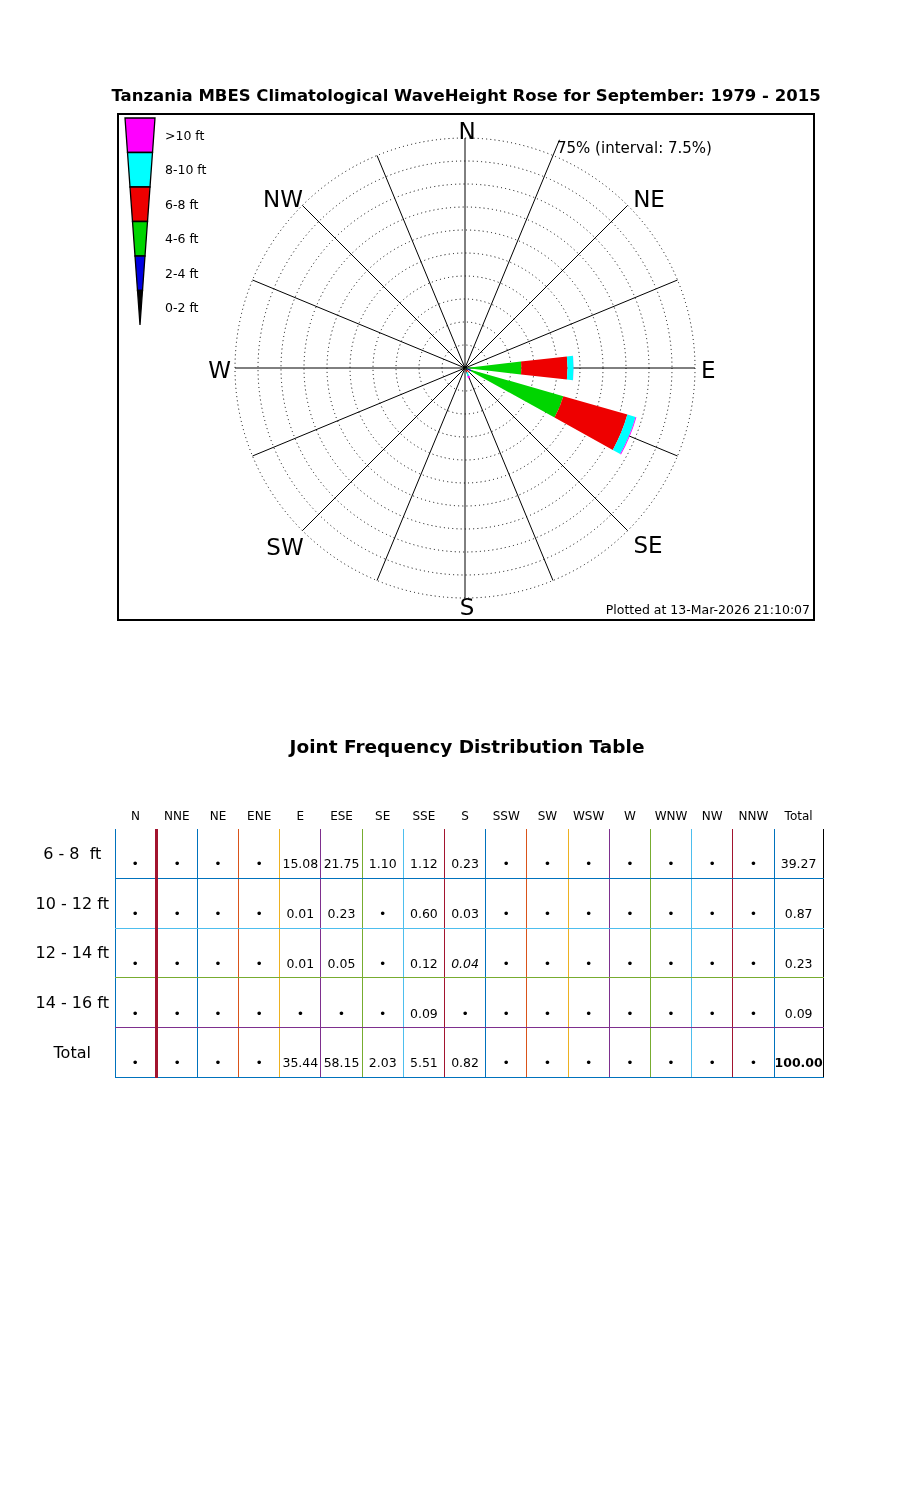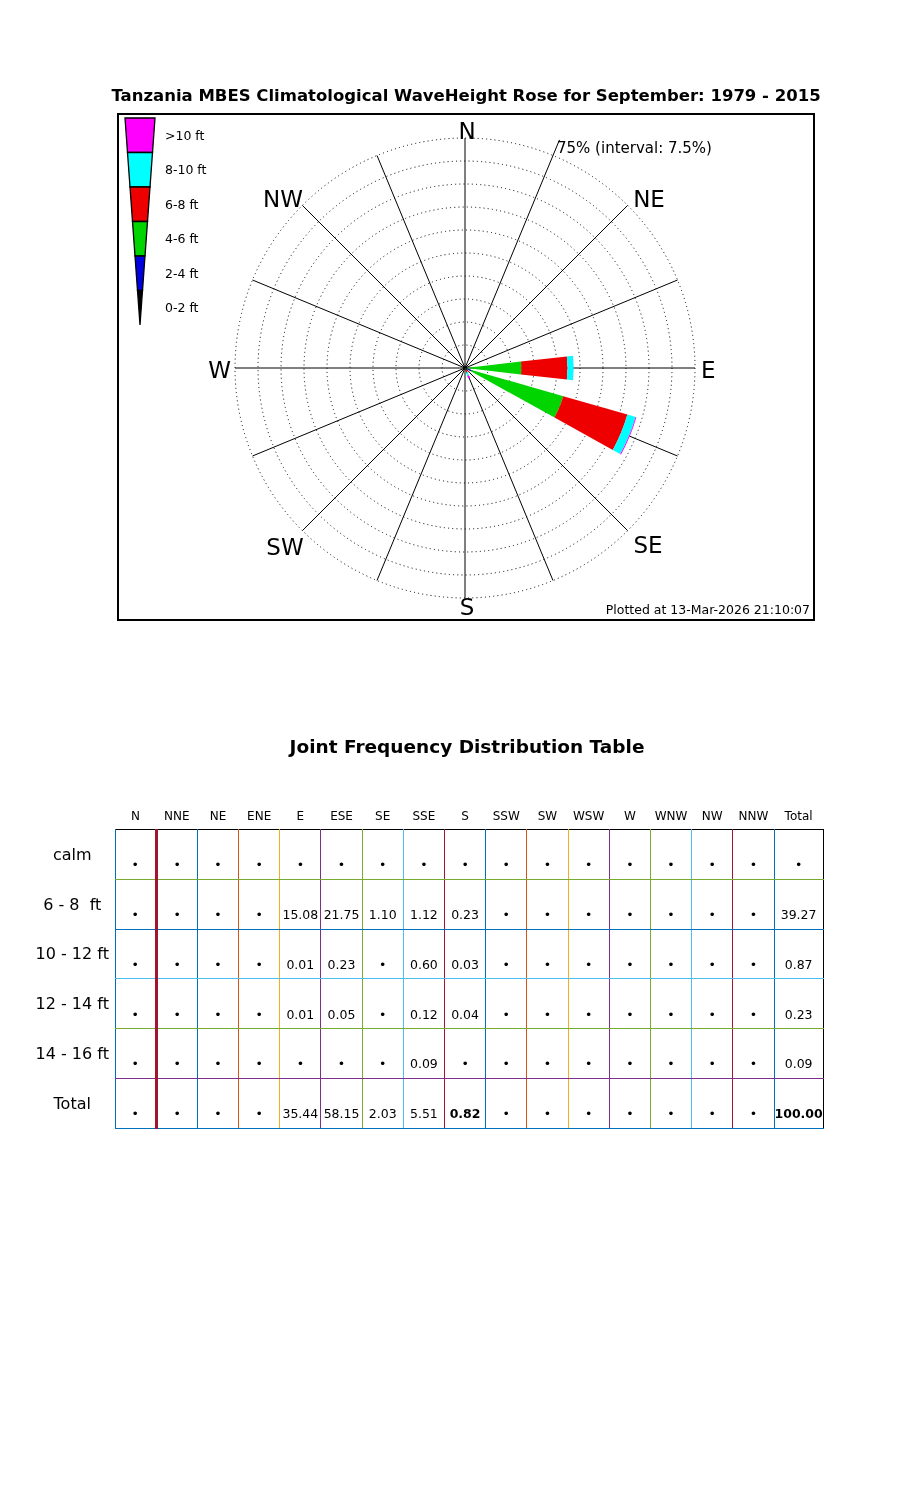--- a/index.html
+++ b/index.html
@@ -144,40 +144,20 @@
           <th>WSW</th>
           <th>W</th>
           <th>WNW</th>
           <th>NW</th>
           <th>NNW</th>
           <th>Total</th>
         </tr>
       </thead>
       <tbody>
         <tr>
-          <th class="rowlab">calm</th>
-          <td class="cell" style="border-width: 1.3px 3px 1.3px 1.3px; border-style: solid; border-color: rgb(0, 0, 0) rgb(162, 20, 47) rgb(119, 172, 48) rgb(0, 114, 189);">•</td>
-          <td class="cell" style="border-right: 1.3px solid rgb(0, 114, 189); border-bottom: 1.3px solid rgb(119, 172, 48); border-top: 1.3px solid rgb(0, 0, 0);">•</td>
-          <td class="cell" style="border-right: 1.3px solid rgb(217, 83, 25); border-bottom: 1.3px solid rgb(119, 172, 48); border-top: 1.3px solid rgb(0, 0, 0);">•</td>
-          <td class="cell" style="border-right: 1.3px solid rgb(237, 177, 32); border-bottom: 1.3px solid rgb(119, 172, 48); border-top: 1.3px solid rgb(0, 0, 0);">•</td>
-          <td class="cell" style="border-right: 1.3px solid rgb(126, 47, 142); border-bottom: 1.3px solid rgb(119, 172, 48); border-top: 1.3px solid rgb(0, 0, 0);">•</td>
-          <td class="cell" style="border-right: 1.3px solid rgb(119, 172, 48); border-bottom: 1.3px solid rgb(119, 172, 48); border-top: 1.3px solid rgb(0, 0, 0);">•</td>
-          <td class="cell" style="border-right: 1.3px solid rgb(77, 190, 238); border-bottom: 1.3px solid rgb(119, 172, 48); border-top: 1.3px solid rgb(0, 0, 0);">•</td>
-          <td class="cell" style="border-right: 1.3px solid rgb(162, 20, 47); border-bottom: 1.3px solid rgb(119, 172, 48); border-top: 1.3px solid rgb(0, 0, 0);">•</td>
-          <td class="cell" style="border-right: 1.3px solid rgb(0, 114, 189); border-bottom: 1.3px solid rgb(119, 172, 48); border-top: 1.3px solid rgb(0, 0, 0);">•</td>
-          <td class="cell" style="border-right: 1.3px solid rgb(217, 83, 25); border-bottom: 1.3px solid rgb(119, 172, 48); border-top: 1.3px solid rgb(0, 0, 0);">•</td>
-          <td class="cell" style="border-right: 1.3px solid rgb(237, 177, 32); border-bottom: 1.3px solid rgb(119, 172, 48); border-top: 1.3px solid rgb(0, 0, 0);">•</td>
-          <td class="cell" style="border-right: 1.3px solid rgb(126, 47, 142); border-bottom: 1.3px solid rgb(119, 172, 48); border-top: 1.3px solid rgb(0, 0, 0);">•</td>
-          <td class="cell" style="border-right: 1.3px solid rgb(119, 172, 48); border-bottom: 1.3px solid rgb(119, 172, 48); border-top: 1.3px solid rgb(0, 0, 0);">•</td>
-          <td class="cell" style="border-right: 1.3px solid rgb(77, 190, 238); border-bottom: 1.3px solid rgb(119, 172, 48); border-top: 1.3px solid rgb(0, 0, 0);">•</td>
-          <td class="cell" style="border-right: 1.3px solid rgb(162, 20, 47); border-bottom: 1.3px solid rgb(119, 172, 48); border-top: 1.3px solid rgb(0, 0, 0);">•</td>
-          <td class="cell" style="border-right: 1.3px solid rgb(0, 114, 189); border-bottom: 1.3px solid rgb(119, 172, 48); border-top: 1.3px solid rgb(0, 0, 0);">•</td>
-          <td class="cell" style="border-right: 1.3px solid rgb(0, 0, 0); border-bottom: 1.3px solid rgb(119, 172, 48); border-top: 1.3px solid rgb(0, 0, 0);">•</td>
-        </tr>
-        <tr>
           <th class="rowlab">6 - 8  ft</th>
           <td class="cell" style="border-right: 3px solid rgb(162, 20, 47); border-left: 1.3px solid rgb(0, 114, 189); border-bottom: 1.3px solid rgb(0, 114, 189);">•</td>
           <td class="cell" style="border-right: 1.3px solid rgb(0, 114, 189); border-bottom: 1.3px solid rgb(0, 114, 189);">•</td>
           <td class="cell" style="border-right: 1.3px solid rgb(217, 83, 25); border-bottom: 1.3px solid rgb(0, 114, 189);">•</td>
           <td class="cell" style="border-right: 1.3px solid rgb(237, 177, 32); border-bottom: 1.3px solid rgb(0, 114, 189);">•</td>
           <td class="cell" style="border-right: 1.3px solid rgb(126, 47, 142); border-bottom: 1.3px solid rgb(0, 114, 189);">15.08</td>
           <td class="cell" style="border-right: 1.3px solid rgb(119, 172, 48); border-bottom: 1.3px solid rgb(0, 114, 189);">21.75</td>
           <td class="cell" style="border-right: 1.3px solid rgb(77, 190, 238); border-bottom: 1.3px solid rgb(0, 114, 189);">1.10</td>
           <td class="cell" style="border-right: 1.3px solid rgb(162, 20, 47); border-bottom: 1.3px solid rgb(0, 114, 189);">1.12</td>
           <td class="cell" style="border-right: 1.3px solid rgb(0, 114, 189); border-bottom: 1.3px solid rgb(0, 114, 189);">0.23</td>
@@ -213,21 +193,21 @@
         <tr>
           <th class="rowlab">12 - 14 ft</th>
           <td class="cell" style="border-right: 3px solid rgb(162, 20, 47); border-left: 1.3px solid rgb(0, 114, 189); border-bottom: 1.3px solid rgb(119, 172, 48);">•</td>
           <td class="cell" style="border-right: 1.3px solid rgb(0, 114, 189); border-bottom: 1.3px solid rgb(119, 172, 48);">•</td>
           <td class="cell" style="border-right: 1.3px solid rgb(217, 83, 25); border-bottom: 1.3px solid rgb(119, 172, 48);">•</td>
           <td class="cell" style="border-right: 1.3px solid rgb(237, 177, 32); border-bottom: 1.3px solid rgb(119, 172, 48);">•</td>
           <td class="cell" style="border-right: 1.3px solid rgb(126, 47, 142); border-bottom: 1.3px solid rgb(119, 172, 48);">0.01</td>
           <td class="cell" style="border-right: 1.3px solid rgb(119, 172, 48); border-bottom: 1.3px solid rgb(119, 172, 48);">0.05</td>
           <td class="cell" style="border-right: 1.3px solid rgb(77, 190, 238); border-bottom: 1.3px solid rgb(119, 172, 48);">•</td>
           <td class="cell" style="border-right: 1.3px solid rgb(162, 20, 47); border-bottom: 1.3px solid rgb(119, 172, 48);">0.12</td>
-          <td class="cell" style="border-right: 1.3px solid rgb(0, 114, 189); border-bottom: 1.3px solid rgb(119, 172, 48);">0.04</td>
+          <td class="cell" style="border-right: 1.3px solid rgb(0, 114, 189); border-bottom: 1.3px solid rgb(119, 172, 48); font-style: italic;">0.04</td>
           <td class="cell" style="border-right: 1.3px solid rgb(217, 83, 25); border-bottom: 1.3px solid rgb(119, 172, 48);">•</td>
           <td class="cell" style="border-right: 1.3px solid rgb(237, 177, 32); border-bottom: 1.3px solid rgb(119, 172, 48);">•</td>
           <td class="cell" style="border-right: 1.3px solid rgb(126, 47, 142); border-bottom: 1.3px solid rgb(119, 172, 48);">•</td>
           <td class="cell" style="border-right: 1.3px solid rgb(119, 172, 48); border-bottom: 1.3px solid rgb(119, 172, 48);">•</td>
           <td class="cell" style="border-right: 1.3px solid rgb(77, 190, 238); border-bottom: 1.3px solid rgb(119, 172, 48);">•</td>
           <td class="cell" style="border-right: 1.3px solid rgb(162, 20, 47); border-bottom: 1.3px solid rgb(119, 172, 48);">•</td>
           <td class="cell" style="border-right: 1.3px solid rgb(0, 114, 189); border-bottom: 1.3px solid rgb(119, 172, 48);">•</td>
           <td class="cell" style="border-right: 1.3px solid rgb(0, 0, 0); border-bottom: 1.3px solid rgb(119, 172, 48);">0.23</td>
         </tr>
         <tr>
@@ -253,21 +233,21 @@
         <tr>
           <th class="rowlab">Total</th>
           <td class="cell" style="border-right: 3px solid rgb(162, 20, 47); border-left: 1.3px solid rgb(0, 114, 189); border-bottom: 1.3px solid rgb(0, 114, 189);">•</td>
           <td class="cell" style="border-right: 1.3px solid rgb(0, 114, 189); border-bottom: 1.3px solid rgb(0, 114, 189);">•</td>
           <td class="cell" style="border-right: 1.3px solid rgb(217, 83, 25); border-bottom: 1.3px solid rgb(0, 114, 189);">•</td>
           <td class="cell" style="border-right: 1.3px solid rgb(237, 177, 32); border-bottom: 1.3px solid rgb(0, 114, 189);">•</td>
           <td class="cell" style="border-right: 1.3px solid rgb(126, 47, 142); border-bottom: 1.3px solid rgb(0, 114, 189);">35.44</td>
           <td class="cell" style="border-right: 1.3px solid rgb(119, 172, 48); border-bottom: 1.3px solid rgb(0, 114, 189);">58.15</td>
           <td class="cell" style="border-right: 1.3px solid rgb(77, 190, 238); border-bottom: 1.3px solid rgb(0, 114, 189);">2.03</td>
           <td class="cell" style="border-right: 1.3px solid rgb(162, 20, 47); border-bottom: 1.3px solid rgb(0, 114, 189);">5.51</td>
-          <td class="cell" style="border-right: 1.3px solid rgb(0, 114, 189); border-bottom: 1.3px solid rgb(0, 114, 189); font-weight: bold;">0.82</td>
+          <td class="cell" style="border-right: 1.3px solid rgb(0, 114, 189); border-bottom: 1.3px solid rgb(0, 114, 189);">0.82</td>
           <td class="cell" style="border-right: 1.3px solid rgb(217, 83, 25); border-bottom: 1.3px solid rgb(0, 114, 189);">•</td>
           <td class="cell" style="border-right: 1.3px solid rgb(237, 177, 32); border-bottom: 1.3px solid rgb(0, 114, 189);">•</td>
           <td class="cell" style="border-right: 1.3px solid rgb(126, 47, 142); border-bottom: 1.3px solid rgb(0, 114, 189);">•</td>
           <td class="cell" style="border-right: 1.3px solid rgb(119, 172, 48); border-bottom: 1.3px solid rgb(0, 114, 189);">•</td>
           <td class="cell" style="border-right: 1.3px solid rgb(77, 190, 238); border-bottom: 1.3px solid rgb(0, 114, 189);">•</td>
           <td class="cell" style="border-right: 1.3px solid rgb(162, 20, 47); border-bottom: 1.3px solid rgb(0, 114, 189);">•</td>
           <td class="cell" style="border-right: 1.3px solid rgb(0, 114, 189); border-bottom: 1.3px solid rgb(0, 114, 189);">•</td>
           <td class="cell" style="border-right: 1.3px solid rgb(0, 0, 0); border-bottom: 1.3px solid rgb(0, 114, 189); font-weight: bold;">100.00</td>
         </tr>
       </tbody>

